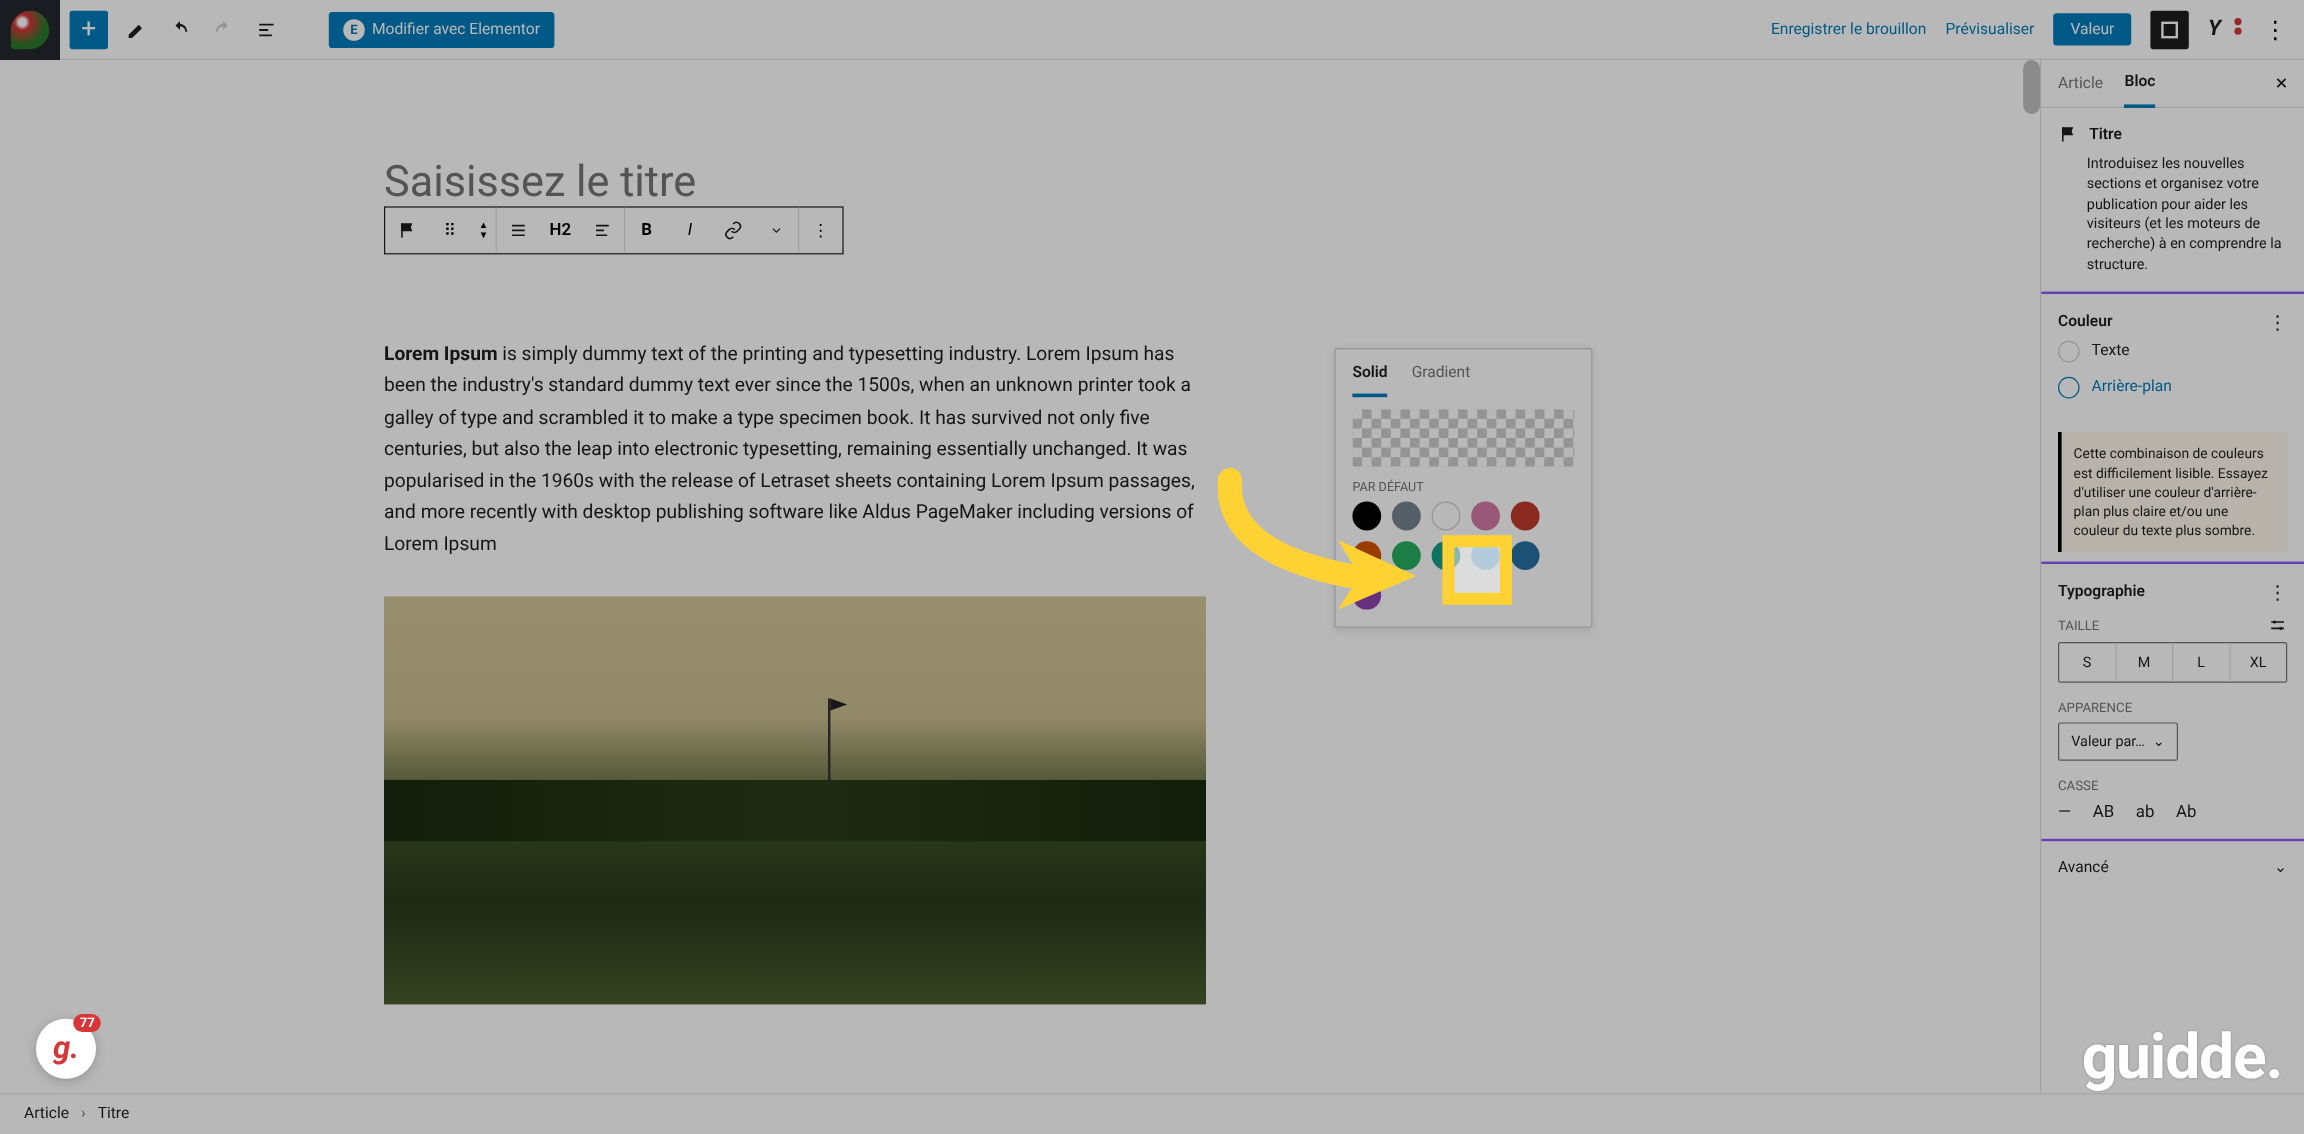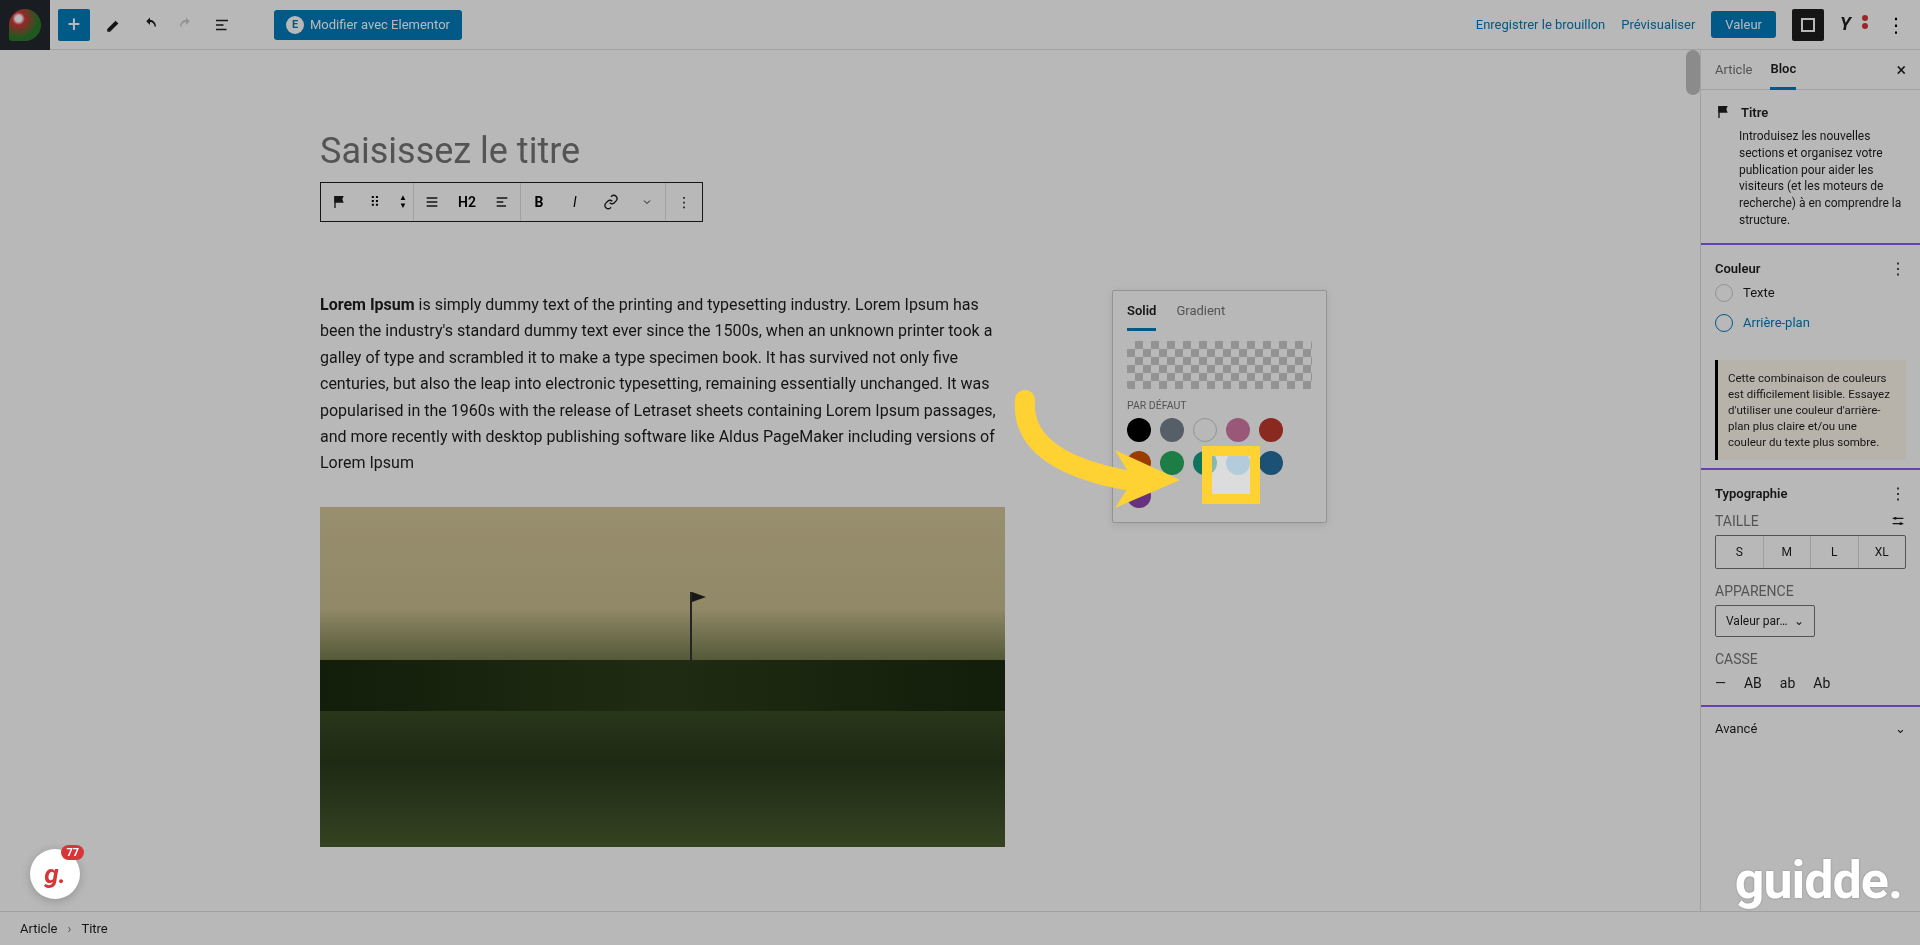--- a/index.html
+++ b/index.html
@@ -18,21 +18,21 @@
   .sq-btn { width: 32px; height: 32px; background: #1e1e1e; display: flex; align-items: center; justify-content: center; cursor: pointer; border-radius: 2px; }
   .sq-btn .inner { width: 14px; height: 14px; border: 2px solid #fff; }
   .yoast-icon { width: 24px; height: 24px; position: relative; }
   .yoast-icon::before { content: 'Y'; font-style: italic; font-size: 18px; font-weight: bold; color: #1e1e1e; }
   .yoast-icon::after { content: ''; position: absolute; right: -4px; top: 2px; width: 6px; height: 6px; background: #d63638; border-radius: 50%; box-shadow: 0 8px 0 #d63638; }
   .dots-v { font-size: 20px; cursor: pointer; padding: 0 6px; }
 
   .main-area { display: flex; height: calc(100% - 50px - 34px); }
   .editor-canvas { flex: 1; background: #fff; padding: 80px 0 0 0; position: relative; overflow: hidden; }
   .editor-inner { width: 685px; margin-left: 320px; }
-  .title-placeholder { font-size: 36px; color: #757575; font-weight: 400; margin-bottom: 10px; }
+  .title-placeholder { font-size: 36px; color: #757575; font-weight: 400; }
   .block-toolbar { display: inline-flex; border: 1px solid #1e1e1e; background: #fff; height: 40px; align-items: stretch; }
   .bt-seg { display: flex; align-items: center; border-right: 1px solid #e0e0e0; }
   .bt-btn { width: 36px; height: 40px; display: flex; align-items: center; justify-content: center; font-size: 14px; cursor: pointer; }
   .bt-btn.wide { width: auto; padding: 0 8px; font-weight: 600; font-size: 14px; }
   .arrows-v { display: flex; flex-direction: column; font-size: 8px; line-height: 8px; width: 20px; align-items: center; justify-content: center; }
   .body-text { margin-top: 70px; font-size: 16px; line-height: 1.65; color: #1e1e1e; }
   .body-text b { font-weight: 700; }
   .img-box { margin-top: 30px; width: 685px; height: 340px; background: linear-gradient(to bottom, #d4c79a 0%, #c9bd8e 30%, #3d5226 55%, #2a3a1c 75%, #4a5d2f 100%); position: relative; overflow: hidden; }
   .img-box::before { content: ''; position: absolute; left: 0; right: 0; top: 45%; height: 15%; background: linear-gradient(to right, #1a2a0f, #2d3d1a, #1a2a0f); }
   .flag { position: absolute; left: 54%; top: 25%; width: 2px; height: 70px; background: #333; }
@@ -50,21 +50,21 @@
   .sb-desc { font-size: 12px; color: #1e1e1e; line-height: 1.4; padding-left: 24px; }
   .sb-sec.border-top { border-top: 2px solid #8b5cf6; }
   .sb-head-row { display: flex; justify-content: space-between; align-items: center; }
   .sb-head-row h3 { font-size: 13px; font-weight: 600; }
   .sb-head-row .dots { cursor: pointer; font-size: 16px; }
   .color-row { display: flex; align-items: center; gap: 10px; padding: 6px 0; }
   .color-sw { width: 18px; height: 18px; border-radius: 50%; border: 1px solid #ccc; }
   .color-row.active { color: #007cba; }
   .color-row.active .color-sw { border: 1px solid #007cba; box-shadow: 0 0 0 1px #fff inset; }
   .warning { background: #fef8ee; border-left: 3px solid #000000; padding: 10px; font-size: 11.5px; line-height: 1.4; margin: 8px 14px; }
-  .size-label { font-size: 14px; text-transform: uppercase; color: #757575; display: flex; justify-content: space-between; margin-bottom: 6px; }
+  .size-label { font-size: 11px; text-transform: uppercase; color: #757575; display: flex; justify-content: space-between; align-items: center; margin-bottom: 6px; }
   .size-toggle { display: flex; border: 1px solid #757575; border-radius: 2px; height: 34px; }
   .size-opt { flex: 1; display: flex; align-items: center; justify-content: center; font-size: 12px; cursor: pointer; }
   .size-opt + .size-opt { border-left: 1px solid #ddd; }
   .select-box { border: 1px solid #757575; padding: 8px 10px; border-radius: 2px; display: flex; justify-content: space-between; align-items: center; width: 100px; font-size: 12px; }
   .case-row { display: flex; gap: 18px; font-size: 14px; margin-top: 8px; align-items: center; }
   .case-row span { cursor: pointer; }
   .advance-row { display: flex; justify-content: space-between; align-items: center; font-size: 13px; }
 
   .footer { height: 34px; border-top: 1px solid #e0e0e0; display: flex; align-items: center; padding: 0 20px; font-size: 13px; gap: 10px; }
   .footer .crumb { color: #1e1e1e; cursor: pointer; }

